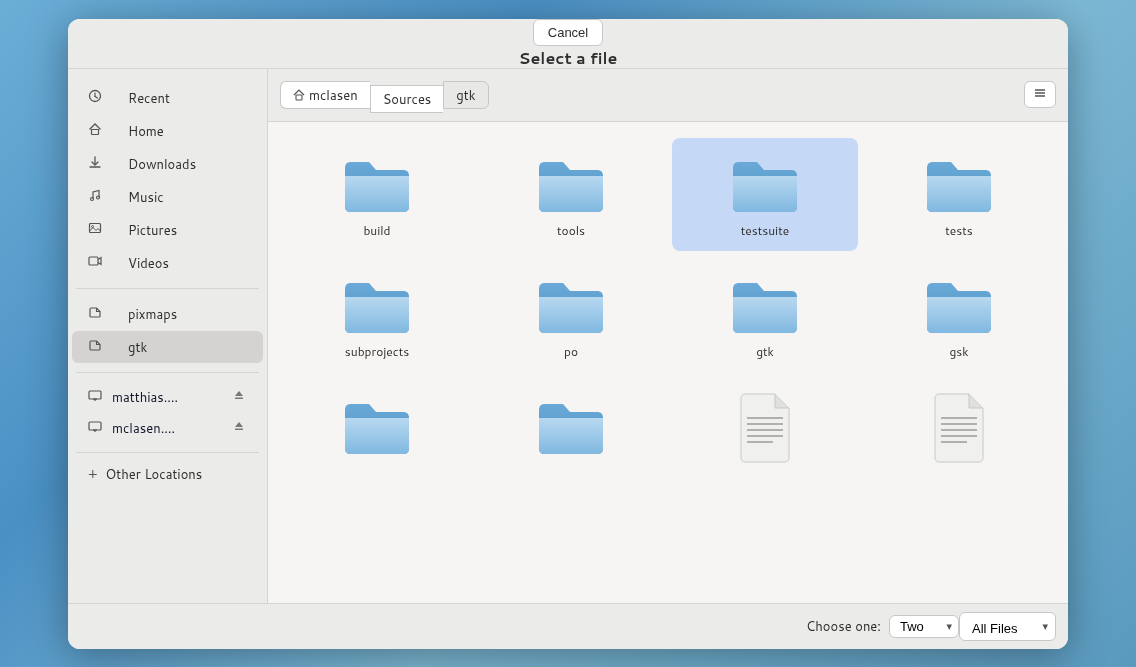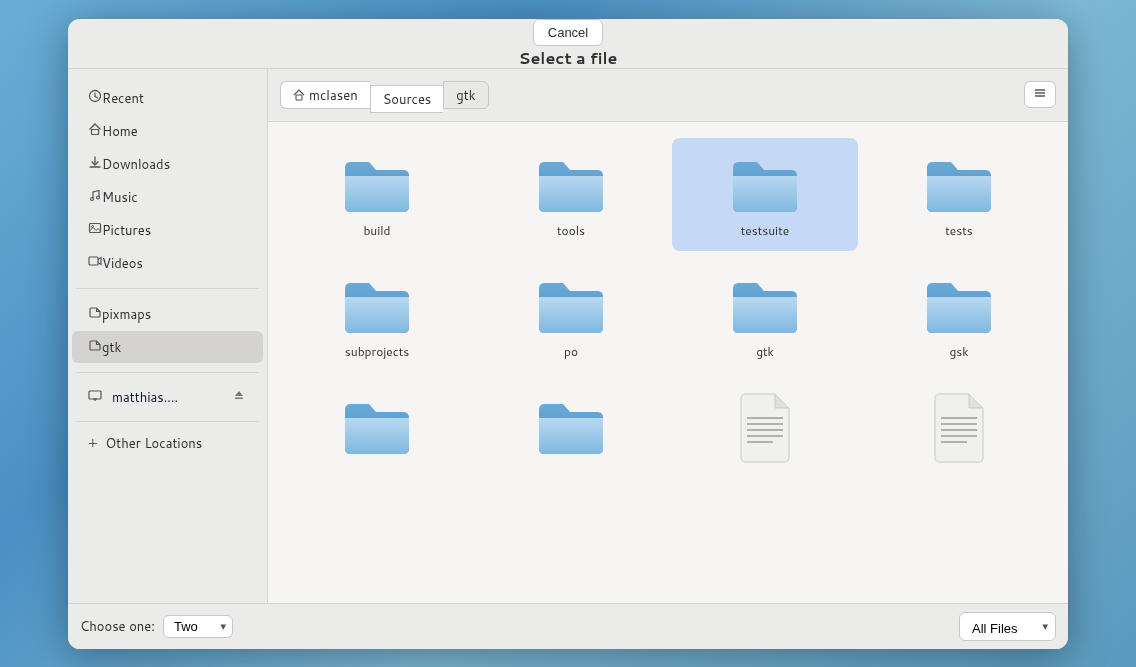--- a/index.html
+++ b/index.html
@@ -90,21 +90,21 @@
       padding: 4px 0;
     }
     .sidebar-divider {
       height: 1px;
       background: #d4d4d3;
       margin: 4px 8px;
     }
     .sidebar-item {
       display: flex;
       align-items: center;
-      gap: 0;
+      gap: 26px;
       padding: 6px 16px;
       font-size: 13px;
       color: #2e2e2e;
       cursor: pointer;
       border-radius: 6px;
       margin: 1px 4px;
     }
     .sidebar-item.active { background: #d4d3d1; }
     .sidebar-item .icon { font-size: 14px; color: #555; flex-shrink: 0; }
     .sidebar-device {
@@ -225,21 +225,21 @@
       height: 64px;
     }
     .file-doc-icon {
       width: 64px;
       height: 72px;
     }
     
     .footer {
       display: flex;
       align-items: center;
-      justify-content: space-between;
+      justify-content: flex-end;
       padding: 8px 12px;
       background: #ebebea;
       border-top: 1px solid #d4d4d3;
       height: 46px;
     }
     .footer-left {
       display: flex;
       align-items: center;
       gap: 8px;
       font-size: 13px;
@@ -403,20 +403,38 @@
         <div class="sidebar-device">
           <div class="left">
             <span class="icon">
               <svg width="14" height="14" viewBox="0 0 14 14" fill="none">
                   <rect x="1" y="3" width="12" height="8" rx="1" stroke="#555" stroke-width="1.2"></rect>
                   <line x1="5" y1="11" x2="9" y2="11" stroke="#555" stroke-width="1.2"></line>
                   <line x1="7" y1="11" x2="7" y2="13" stroke="#555" stroke-width="1.2"></line>
                 </svg>
             </span>
             <span>matthias.…</span>
+          </div>
+          <button class="eject-btn">
+            <svg width="12" height="12" viewBox="0 0 12 12" fill="none">
+                <polygon points="6,2 10,7 2,7" fill="#777"></polygon>
+                <rect x="2" y="8.5" width="8" height="1.5" rx="0.5" fill="#777"></rect>
+              </svg>
+          </button>
+        </div>
+        <div class="sidebar-device">
+          <div class="left">
+            <span class="icon">
+              <svg width="14" height="14" viewBox="0 0 14 14" fill="none">
+                  <rect x="1" y="3" width="12" height="8" rx="1" stroke="#555" stroke-width="1.2"></rect>
+                  <line x1="5" y1="11" x2="9" y2="11" stroke="#555" stroke-width="1.2"></line>
+                  <line x1="7" y1="11" x2="7" y2="13" stroke="#555" stroke-width="1.2"></line>
+                </svg>
+            </span>
+            <span>mclasen.…</span>
           </div>
           <button class="eject-btn">
             <svg width="12" height="12" viewBox="0 0 12 12" fill="none">
                 <polygon points="6,2 10,7 2,7" fill="#777"></polygon>
                 <rect x="2" y="8.5" width="8" height="1.5" rx="0.5" fill="#777"></rect>
               </svg>
           </button>
         </div>
       </div>
       <div class="sidebar-divider"></div>

